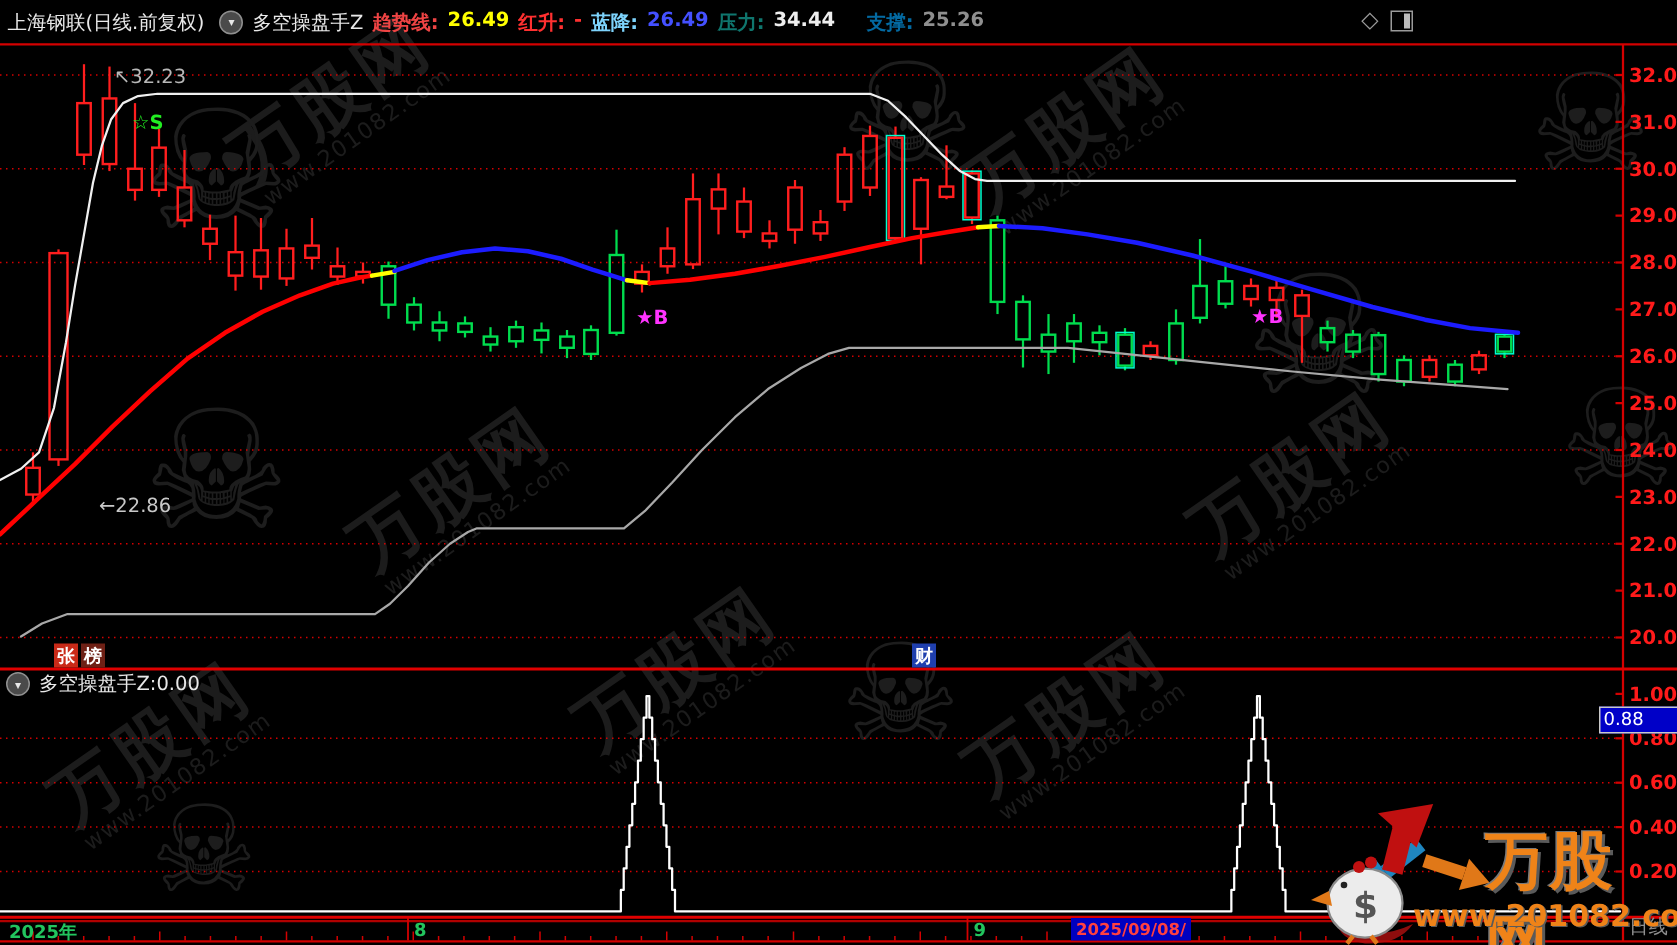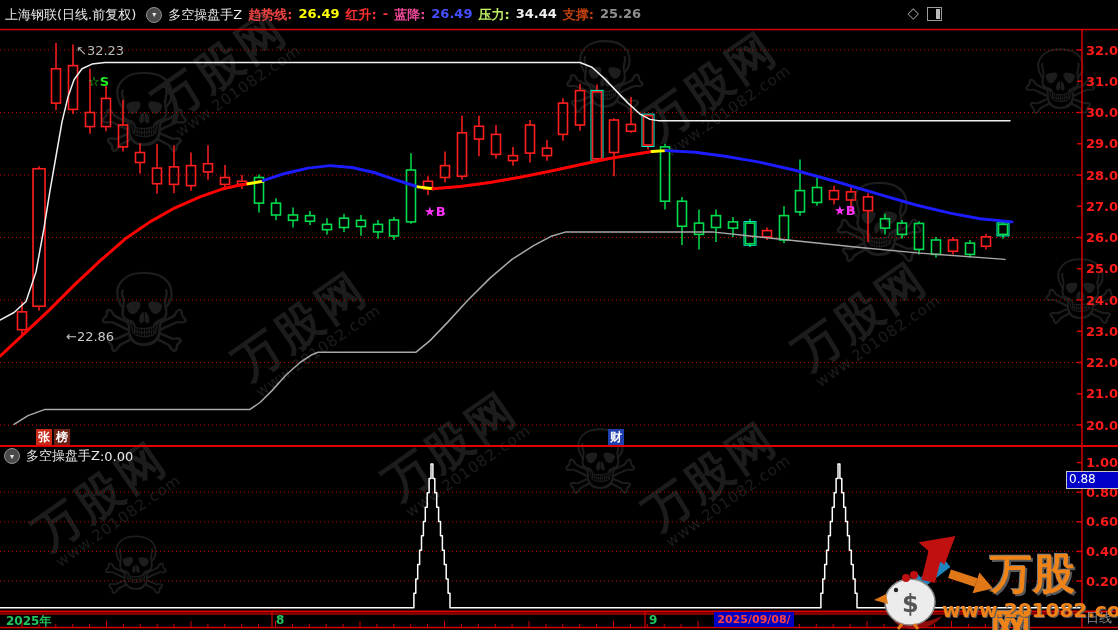--- a/index.html
+++ b/index.html
@@ -403,25 +403,25 @@
   <div id="header">
     <span class="t">上海钢联(日线.前复权)</span>
     <span class="icon-circle">▾</span>
     <span>多空操盘手Z</span>
     <span style="width:6px"></span>
     <span id="hfields">
         <span style="color: #ef4444;">趋势线:</span>
         <span style="color: rgb(255, 255, 0);">26.49</span>
         <span style="color: rgb(255, 48, 48);">红升:</span>
         <span style="color: rgb(255, 48, 48);">-</span>
-        <span style="color: #ec4899;">蓝降:</span>
+        <span style="color: #7dd3fc;">蓝降:</span>
         <span style="color: rgb(68, 80, 255);">26.49</span>
-        <span style="color: #bef264; text-align: right;">压力:</span>
+        <span style="color: #0f766e; text-align: right;">压力:</span>
         <span style="color: rgb(238, 238, 238);">34.44</span>
-        <span style="color: #c2410c;">支撑:</span>
+        <span style="color: #0369a1; margin-left: 15px;">支撑:</span>
         <span style="color: rgb(143, 143, 143);">25.26</span>
       </span>
     <span id="hicons">
       <span class="diamond">◇</span>
       <span class="panelico"></span>
     </span>
   </div>
 
   <div id="badges">
       <div class="badge" style="left: 36px; top: 429px; background: rgb(201, 42, 24);">张</div>

